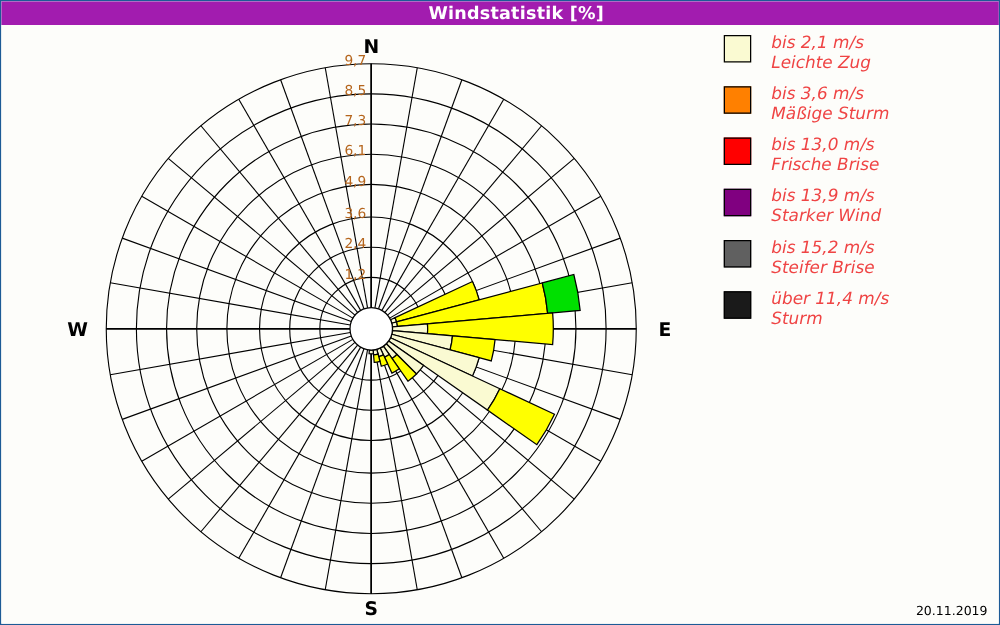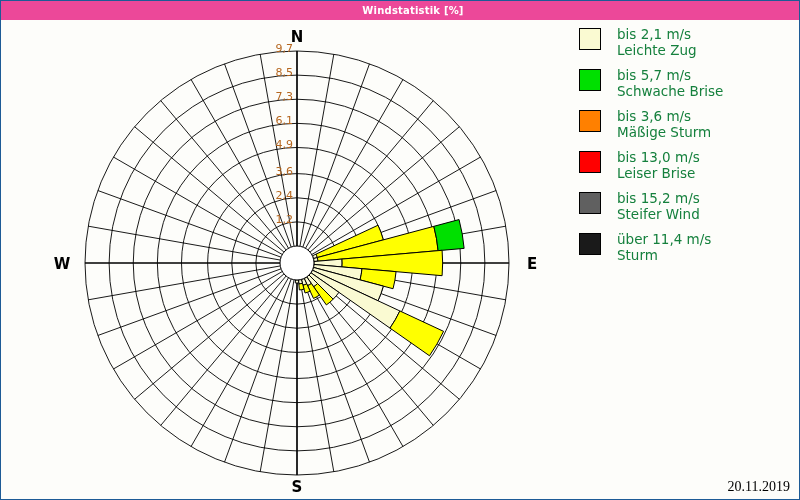--- a/index.html
+++ b/index.html
@@ -15,23 +15,23 @@
     border: 1px solid #1d5b96;
     box-sizing: border-box;
     overflow: hidden;
     font-family: "DejaVu Sans", "Liberation Sans", sans-serif;
   }
   #titlebar {
     position: absolute;
     left: 0; top: 0;
     width: 800px;
     height: 19px;
-    background: #ec4899;
+    background: #a21caf;
     color: #ffffff;
-    font-size: 10px;
+    font-size: 14px;
     font-weight: bold;
     display: flex;
     align-items: center;
     justify-content: center;
     letter-spacing: 0.2px;
     box-sizing: border-box;
     padding-left: 24px;
   }
   #plotarea {
     position: absolute;
@@ -61,31 +61,31 @@
     width: 22px;
     height: 22px;
     border: 1px solid #000000;
     box-sizing: border-box;
     flex: 0 0 auto;
     margin-top: 2px;
   }
   .legend-text {
     margin-left: 16px;
     font-size: 13.5px;
-    color: #15803d;
+    color: #ef4444;
     line-height: 16px;
+    font-style: italic;
   }
   .legend-line2 { display: block; }
   #datestamp {
     position: absolute;
     right: 9px;
     bottom: 4px;
-    font-size: 14px;
+    font-size: 10px;
     color: #000000;
-    font-family: Liberation Serif, serif;
   }
   .dir-label {
     font-size: 15px;
     font-weight: bold;
     fill: #000000;
   }
   .tick-label {
     font-size: 11px;
     fill: #b5651d;
     font-family: "DejaVu Sans", "Liberation Sans", sans-serif;
@@ -217,45 +217,45 @@
 
   <div id="legend">
       <div class="legend-row">
         <div class="legend-swatch" style="background: rgb(250, 250, 210);"></div>
         <div class="legend-text">
           <span class="legend-line2">bis 2,1 m/s</span>
           <span class="legend-line2">Leichte Zug</span>
         </div>
       </div>
       <div class="legend-row">
-        <div class="legend-swatch" style="background: rgb(0, 224, 0);"></div>
-        <div class="legend-text">
-          <span class="legend-line2">bis 5,7 m/s</span>
-          <span class="legend-line2">Schwache Brise</span>
-        </div>
-      </div>
-      <div class="legend-row">
         <div class="legend-swatch" style="background: rgb(255, 128, 0);"></div>
         <div class="legend-text">
           <span class="legend-line2">bis 3,6 m/s</span>
           <span class="legend-line2">Mäßige Sturm</span>
         </div>
       </div>
       <div class="legend-row">
         <div class="legend-swatch" style="background: rgb(255, 0, 0);"></div>
         <div class="legend-text">
           <span class="legend-line2">bis 13,0 m/s</span>
-          <span class="legend-line2">Leiser Brise</span>
+          <span class="legend-line2">Frische Brise</span>
+        </div>
+      </div>
+      <div class="legend-row">
+        <div class="legend-swatch" style="background: rgb(128, 0, 128);"></div>
+        <div class="legend-text">
+          <span class="legend-line2">bis 13,9 m/s</span>
+          <span class="legend-line2">Starker Wind</span>
         </div>
       </div>
       <div class="legend-row">
         <div class="legend-swatch" style="background: rgb(96, 96, 96);"></div>
         <div class="legend-text">
           <span class="legend-line2">bis 15,2 m/s</span>
-          <span class="legend-line2">Steifer Wind</span>
+          <span class="legend-line2">Steifer Brise</span>
         </div>
       </div>
       <div class="legend-row">
         <div class="legend-swatch" style="background: rgb(26, 26, 26);"></div>
         <div class="legend-text">
           <span class="legend-line2">über 11,4 m/s</span>
           <span class="legend-line2">Sturm</span>
         </div>
       </div>
     </div>

